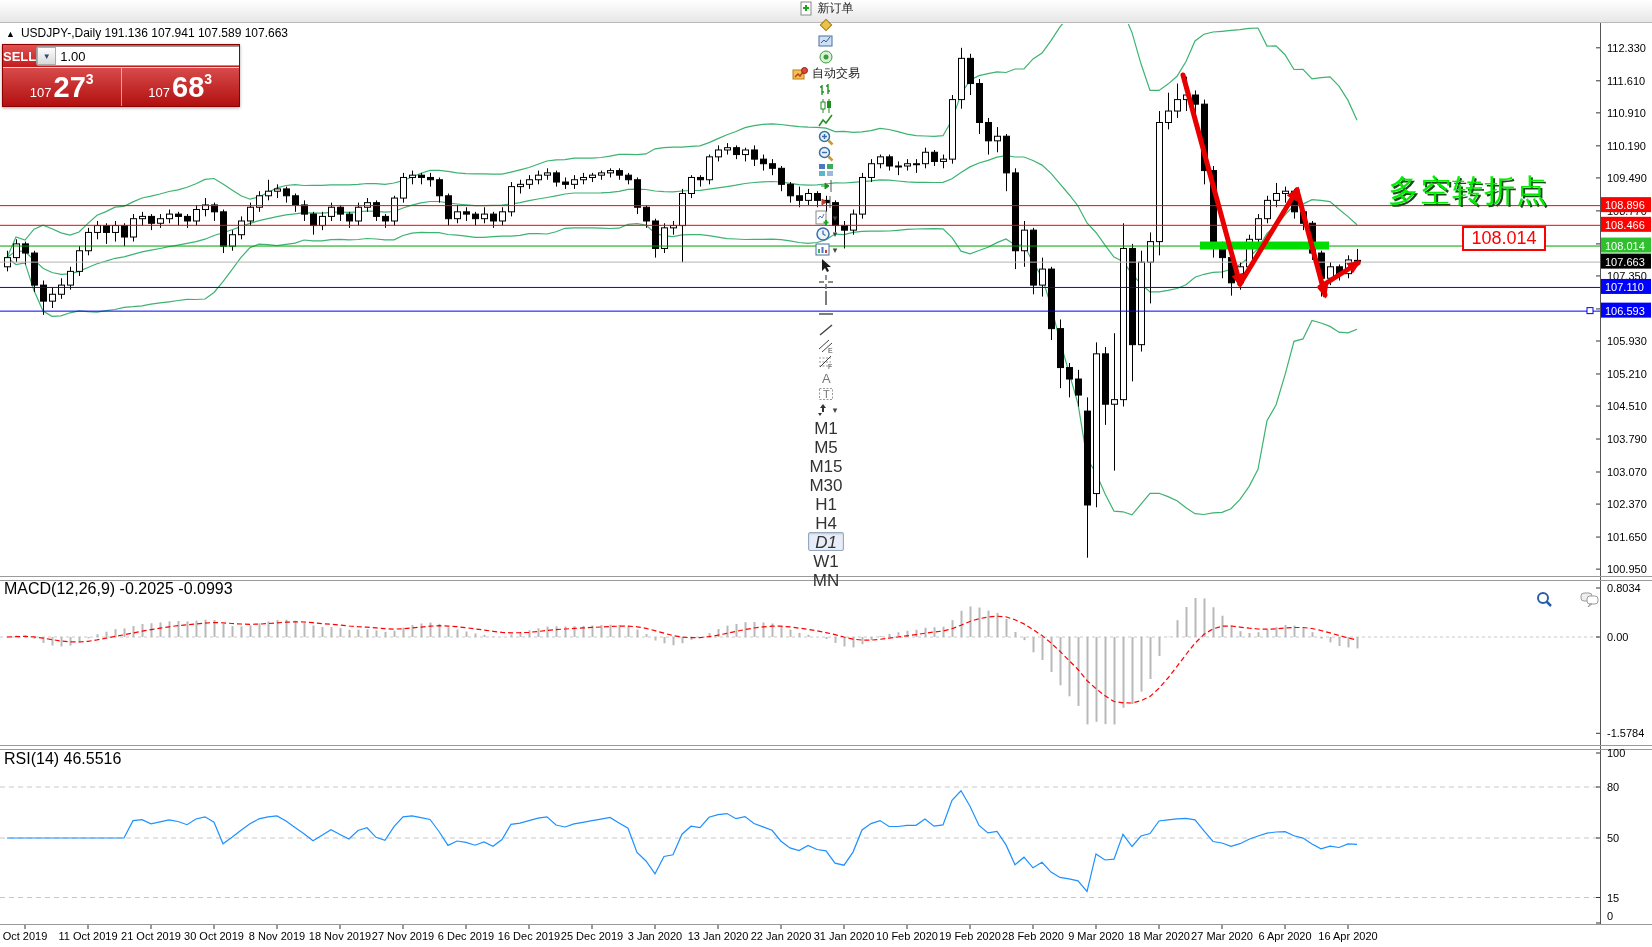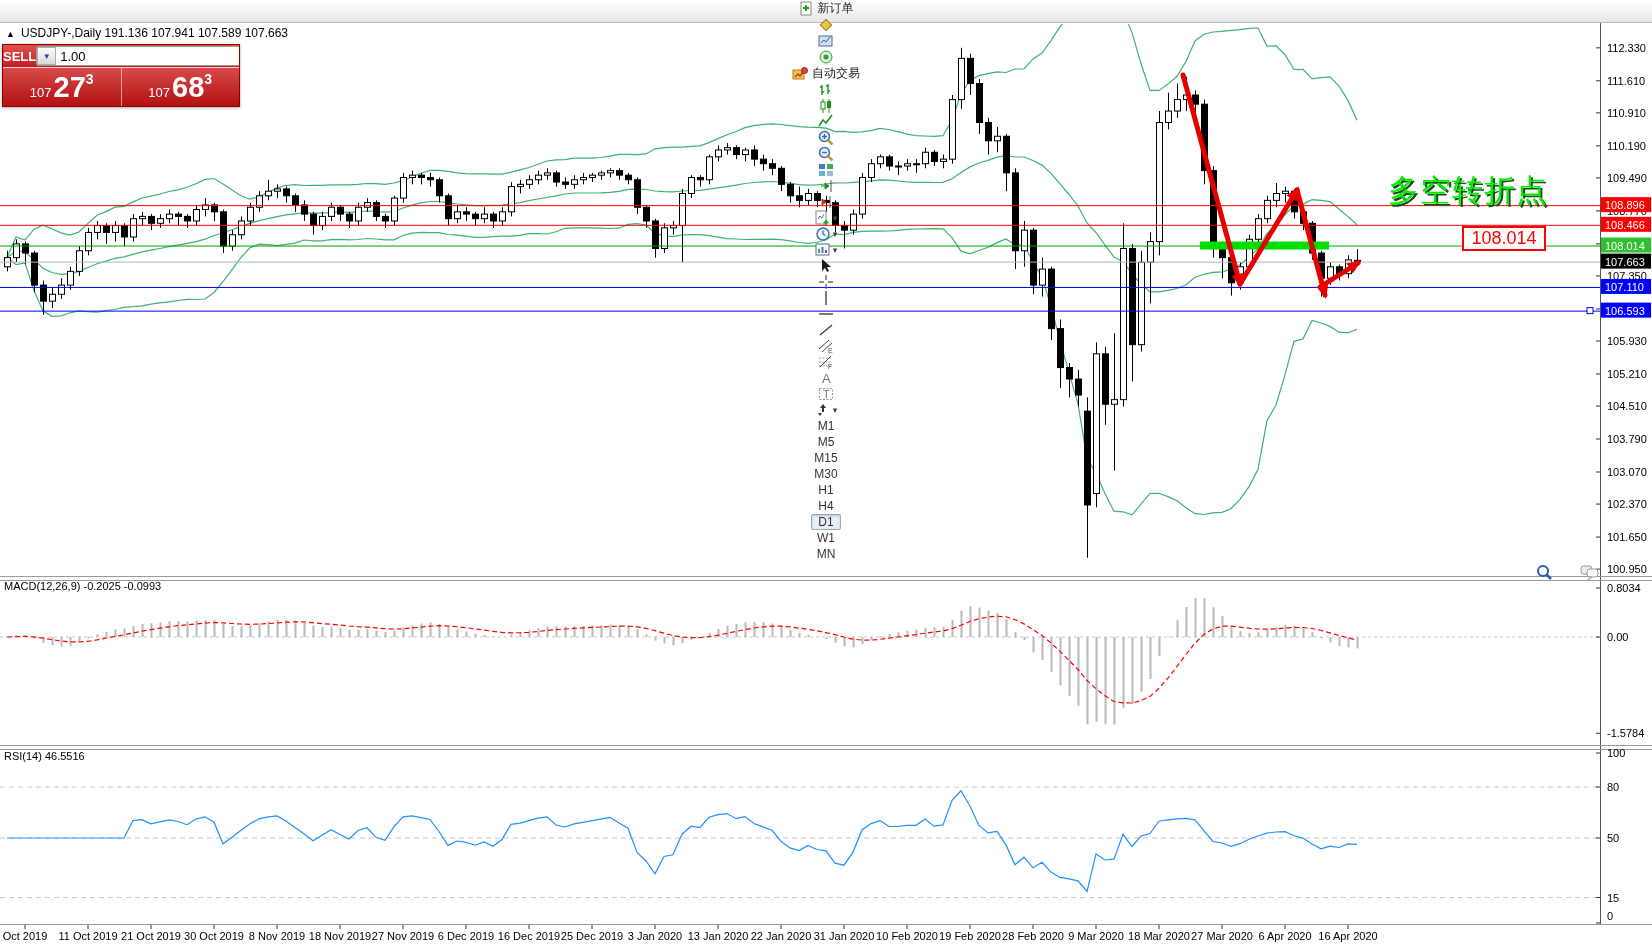--- a/index.html
+++ b/index.html
@@ -8,30 +8,30 @@
   #chartsvg{position:absolute;left:0;top:0;z-index:1;}
   
   .toolbar{position:absolute;left:0;top:0;width:1652px;height:22px;z-index:30;
     background:linear-gradient(#ffffff,#e7e7e7);border-bottom:1px solid #b9b9b9;
     display:flex;align-items:center;font-size:12px;color:#222;flex-direction:column;}
   .grip{width:4px;height:15px;border-left:2px dotted #b0b0b0;margin:0 4px 0 2px;}
   .tb-sep{width:1px;height:16px;background:#cfcfcf;margin:0 4px;}
   .tb-btn{height:20px;min-width:22px;display:flex;align-items:center;justify-content:center;
     margin:0 5px;border-radius:2px;}
   .tb-text{gap:4px;padding:0 3px;}
-  .tf{height:17px;padding:0 6px;margin:0 2px;font-size:12px;color:#333;display:flex;align-items:flex-start;
+  .tf{height:17px;padding:0 6px;margin:0 2px;font-size:17px;color:#333;display:flex;align-items:flex-start;
       border:1px solid transparent;}
-  .tf.active{border:1px solid #96a8c0;background:#e8eef7;box-shadow:inset 0 1px 2px rgba(0,0,0,.18);border-radius:2px;}
+  .tf.active{border:1px solid #96a8c0;background:#e8eef7;box-shadow:inset 0 1px 2px rgba(0,0,0,.18);border-radius:2px;font-style:italic;}
   .right-icons{margin-left:auto;margin-right:46px;display:flex;gap:14px;align-items:center;}
   .caret{font-size:9px;color:#444;margin-left:2px;}
   
   .symbol-title{position:absolute;left:6px;top:26px;z-index:10;font-size:12px;color:#000;
     display:flex;align-items:baseline;gap:6px;}
   .collapse{font-size:9px;color:#000;}
-  .ind-label{position:absolute;left:4px;z-index:10;font-size:11px;color:#000;}
+  .ind-label{position:absolute;left:4px;z-index:10;font-size:16px;color:#000;}
   
   .ocp{position:absolute;left:2px;top:44px;width:236px;height:61px;z-index:12;border:1px solid #8e0000;
     border-radius:0;overflow:hidden;box-shadow:0 1px 3px rgba(0,0,0,.35);}
   .ocp-top{height:22px;display:flex;background:linear-gradient(#e25151,#c41c1c);
     border-bottom:1px solid rgba(255,255,255,.75);}
   .ocp-side{width:64px;color:#fff;font-size:13px;font-weight:700;display:flex;align-items:center;justify-content:center;}
   .ocp-vol{flex:1;background:#fff;border:1px solid #9a9a9a;border-radius:3px;margin:1px 0;display:flex;align-items:stretch;}
   .spin{width:17px;background:linear-gradient(#fdfdfd,#d9d9d9);border:1px solid #adadad;
     font-size:8px;color:#2c4a73;display:flex;align-items:center;justify-content:center;}
   .ocp-input{flex:1;border:0;outline:0;font-size:13px;padding:0 4px;min-width:0;

